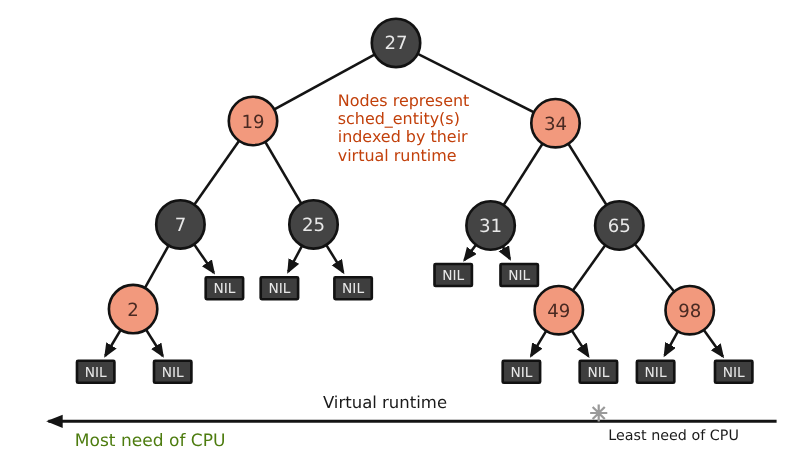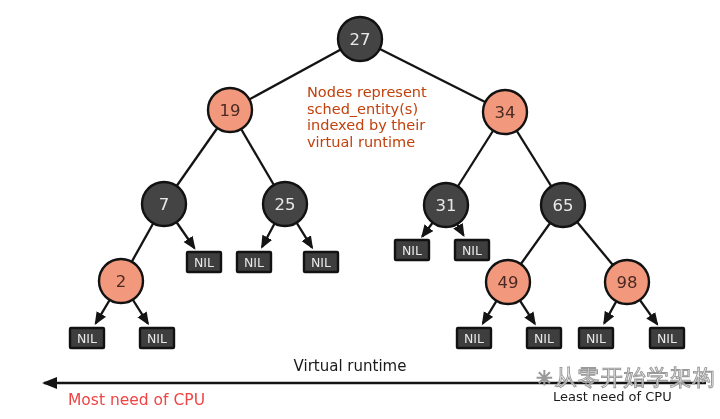--- a/index.html
+++ b/index.html
@@ -9,21 +9,21 @@
   }
   #stage svg{position:absolute;left:0;top:0;}
   .overlay{position:absolute;color:#1c1c1c;}
   .annotation{
     left:307px;top:84px;width:140px;
     font-size:14.5px;line-height:16.5px;white-space:pre-line;color:#c2410c;
   }
   .axis-label{
     left:250px;top:357px;width:200px;text-align:center;font-size:15px;color:#1a1a1a;
   }
-  .axis-left-label{left:68px;top:391px;font-size:15.5px;color:#ef4444;}
+  .axis-left-label{left:68px;top:391px;font-size:15.5px;color:#4d7c0f;}
   .axis-right-label{left:553px;top:389px;font-size:13px;color:#1a1a1a;}
   .watermark{
     left:536px;top:366px;display:flex;align-items:center;gap:2px;
     color:rgba(255,255,255,0.72);
     -webkit-text-stroke:1px #9a9a9a;
     text-stroke:1px #9a9a9a;
     white-space:nowrap;
   }
   .watermark .wm-logo{font-size:20px;line-height:20px;}
   .watermark .wm-text{font-size:22px;line-height:24px;letter-spacing:1px;}
@@ -166,16 +166,15 @@
 virtual runtime</div>
 
   <div class="overlay axis-label">Virtual runtime</div>
 
   <div class="overlay axis-left-label">Most need of CPU</div>
 
   <div class="overlay axis-right-label">Least need of CPU</div>
 
   <div class="overlay watermark">
     <span class="wm-logo">✳</span>
-    <span class="wm-text">从零开始学架构</span>
   </div>
 
 </div>
 
 </body></html>

